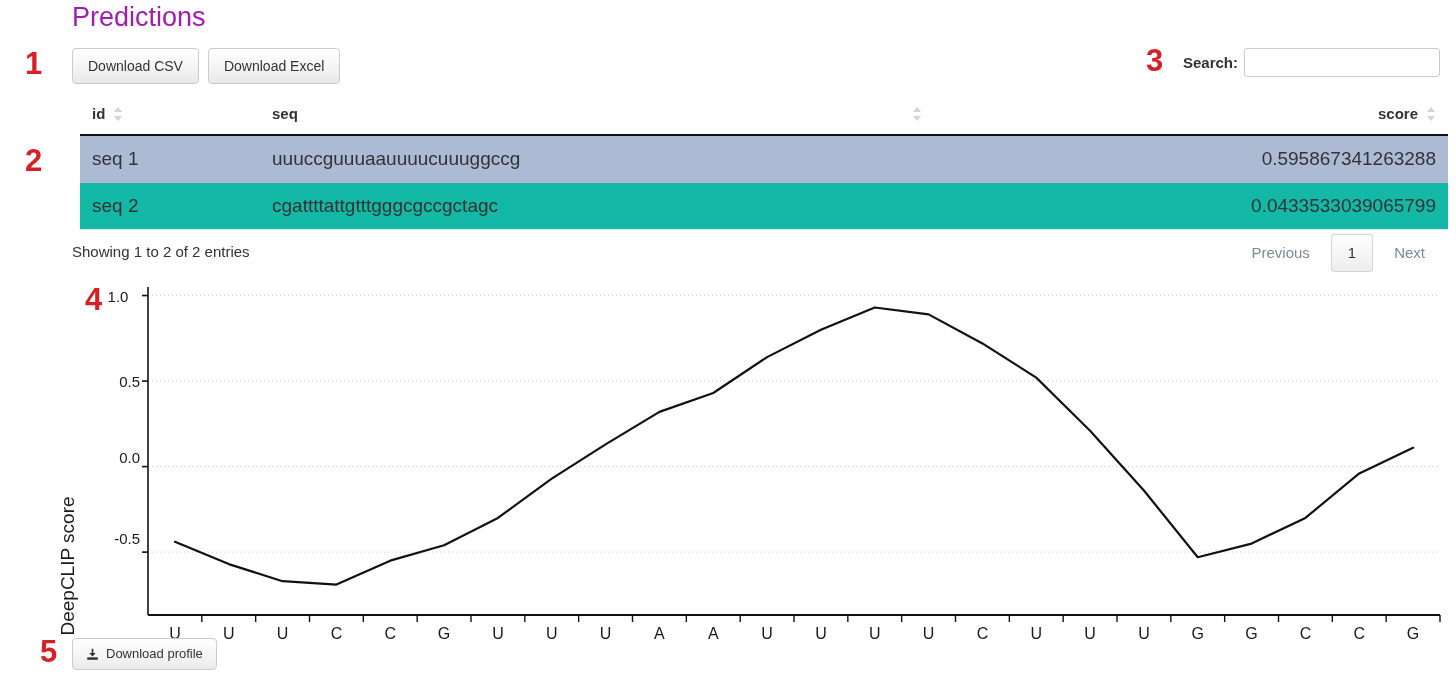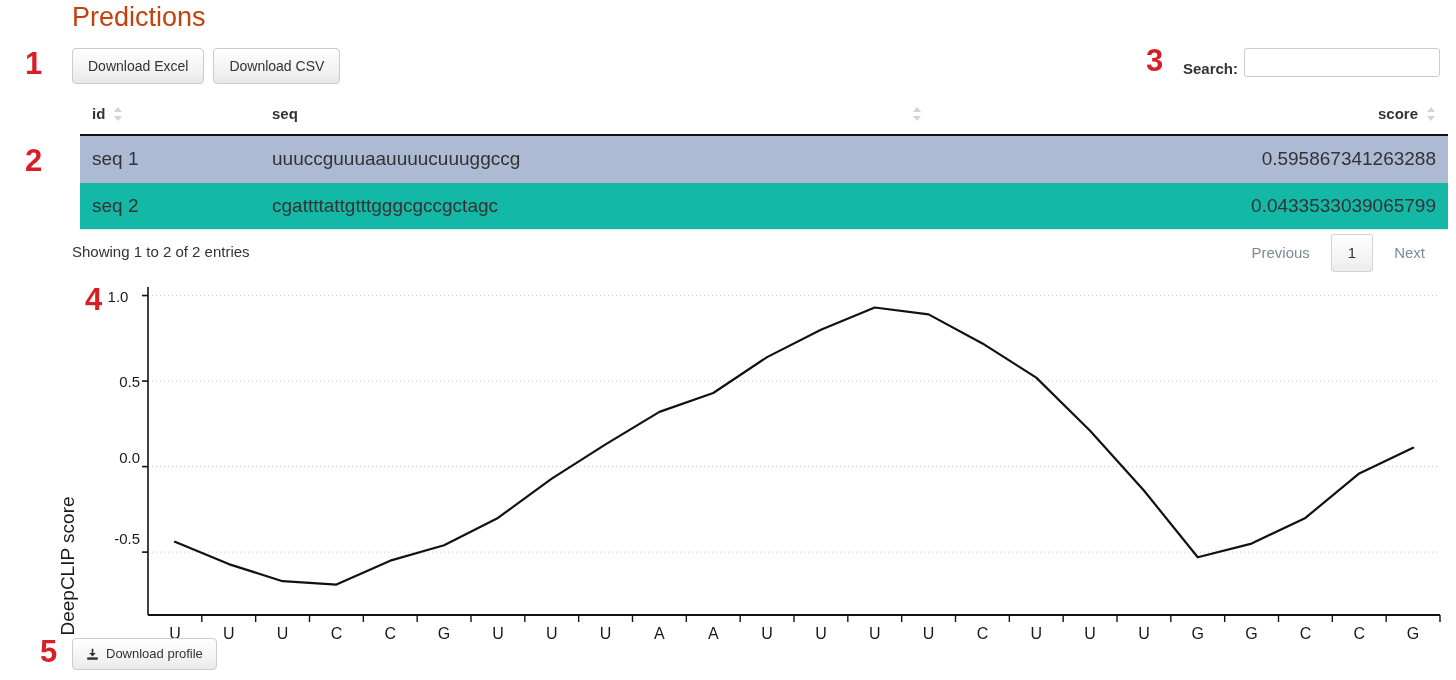--- a/index.html
+++ b/index.html
@@ -23,21 +23,21 @@
     line-height: 1;
     user-select: none;
   }
 
   
   .page-title {
     position: absolute;
     left: 72px; top: 2px;
     font-size: 27px;
     font-weight: normal;
-    color: #c2410c;
+    color: #a21caf;
     letter-spacing: 0px;
     text-align: center;
   }
 
   
   .btn-row { position: absolute; left: 72px; top: 48px; display: flex; gap: 9px; }
   .btn {
     background: linear-gradient(to bottom, #ffffff 0%, #f3f3f3 60%, #e8e8e8 100%);
     border: 1px solid #cccccc;
     border-radius: 4px;
@@ -47,21 +47,21 @@
     font-family: "Liberation Sans", sans-serif;
     cursor: pointer;
     line-height: 18px;
     white-space: nowrap;
   }
 
   
   .search-wrap {
     position: absolute;
     right: 16px; top: 48px;
-    display: flex; align-items: flex-end; gap: 6px;
+    display: flex; align-items: center; gap: 6px;
   }
   .search-label { font-size: 15px; font-weight: bold; color: #333; }
   .search-input {
     width: 196px; height: 29px;
     border: 1px solid #cccccc;
     border-radius: 3px;
     padding: 2px 6px;
     font-size: 14px;
     font-family: "Liberation Sans", sans-serif;
     color: #333;
@@ -207,22 +207,22 @@
 
   <div class="marker" style="left:25px; top:48px;">1</div>
   <div class="marker" style="left:25px; top:145px;">2</div>
   <div class="marker" style="left:1146px; top:45px;">3</div>
   <div class="marker" style="left:85px; top:284px;">4</div>
   <div class="marker" style="left:40px; top:636px;">5</div>
 
   <div class="page-title">Predictions</div>
 
   <div class="btn-row">
+    <button class="btn">Download CSV</button>
     <button class="btn">Download Excel</button>
-    <button class="btn">Download CSV</button>
   </div>
 
   <div class="search-wrap">
     <span class="search-label">Search:</span>
     <input class="search-input" type="text" placeholder="" style="">
   </div>
 
   <table class="tbl">
     <thead>
       <tr>

